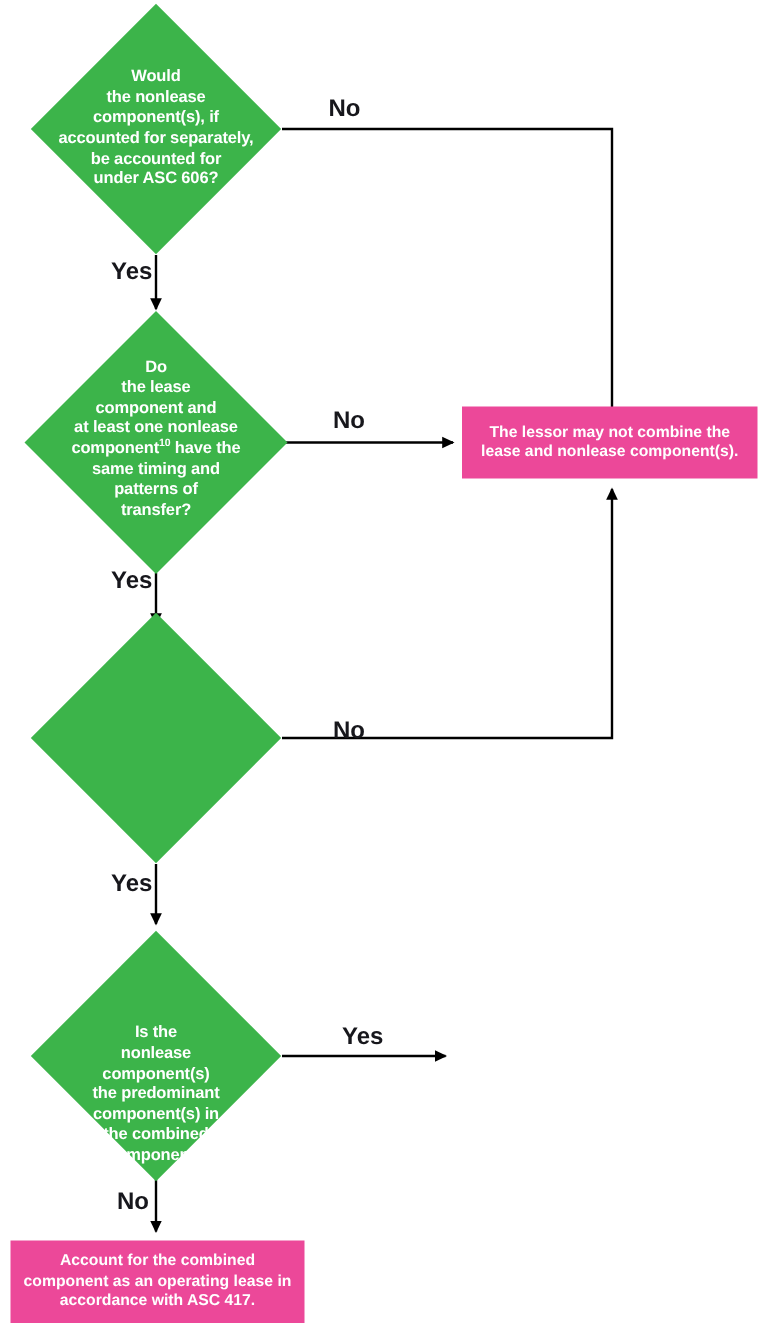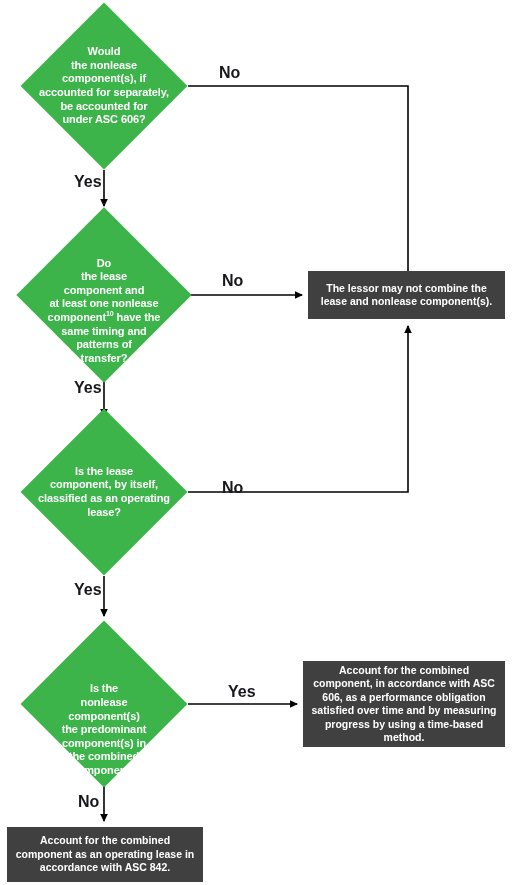--- a/index.html
+++ b/index.html
@@ -25,21 +25,21 @@
     font-size:11px;
     line-height:13.6px;
     letter-spacing:-0.1px;
     pointer-events:none;
   }
   .diamond-label span{display:block;width:100%;}
   .diamond-label sup{font-size:7px;vertical-align:super;line-height:0;}
 
   .graybox{
     position:absolute;
-    background:#404040;
+    background:#ec4899;
     color:#ffffff;
     font-weight:bold;
     font-size:10.5px;
     line-height:13.5px;
     display:flex;align-items:center;justify-content:center;
     text-align:center;
     box-sizing:border-box;
     padding:4px 8px;
   }
   .edge-label{
@@ -83,50 +83,42 @@
   </svg>
 
   <div class="diamond" style="left:45px;top:27px;width:118px;height:118px;"></div>
   <div class="diamond-label" style="left:8px;top:36px;width:192px;height:100px;">
     <span>
       Would<br>the nonlease<br>component(s), if<br>accounted for separately,<br>be accounted for<br>under ASC 606?
     </span>
   </div>
 
   <div class="diamond" style="left:42px;top:233px;width:124px;height:124px;"></div>
-  <div class="diamond-label" style="left:12px;top:257px;width:184px;height:108px;">
+  <div class="diamond-label" style="left:12px;top:239px;width:184px;height:108px;">
     <span>
       Do<br>the lease<br>component and<br>at least one nonlease<br>component<sup>10</sup> have the<br>same timing and<br>patterns of<br>transfer?
     </span>
   </div>
 
   <div class="diamond" style="left:45px;top:433px;width:118px;height:118px;"></div>
-  <div class="diamond-label" style="left:12px;top:456px;width:184px;height:72px;">
-    <span>
-      Is the lease<br>component, by itself,<br>classified as an operating<br>lease?
-    </span>
-  </div>
 
   <div class="diamond" style="left:45px;top:645px;width:118px;height:118px;"></div>
   <div class="diamond-label" style="left:20px;top:676px;width:168px;height:108px;">
     <span>
       Is the<br>nonlease<br>component(s)<br>the predominant<br>component(s) in<br>the combined<br>component?
     </span>
   </div>
 
   <div class="graybox" style="left:308px;top:271px;width:197px;height:48px;">
     <span>The lessor may not combine the lease and nonlease component(s).</span>
   </div>
 
-  <div class="graybox" style="left:303px;top:661px;width:202px;height:86px;">
-    <span>Account for the combined component, in accordance with ASC 606, as a performance obligation satisfied over time and by measuring progress by using a time-based method.</span>
-  </div>
 
   <div class="graybox" style="left:7px;top:827px;width:196px;height:55px;">
-    <span>Account for the combined component as an operating lease in accordance with ASC 842.</span>
+    <span>Account for the combined component as an operating lease in accordance with ASC 417.</span>
   </div>
 
   <div class="edge-label" style="left:219px;top:67px;">
     <span>No</span>
   </div>
   <div class="edge-label" style="left:74px;top:176px;">
     <span>Yes</span>
   </div>
   <div class="edge-label" style="left:222px;top:275px;">
     <span>No</span>

